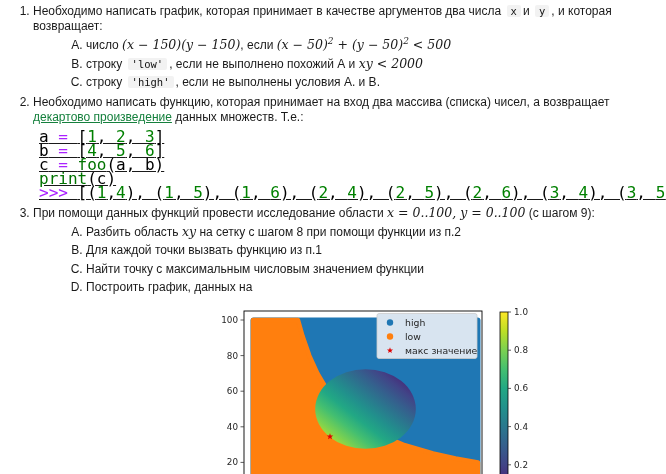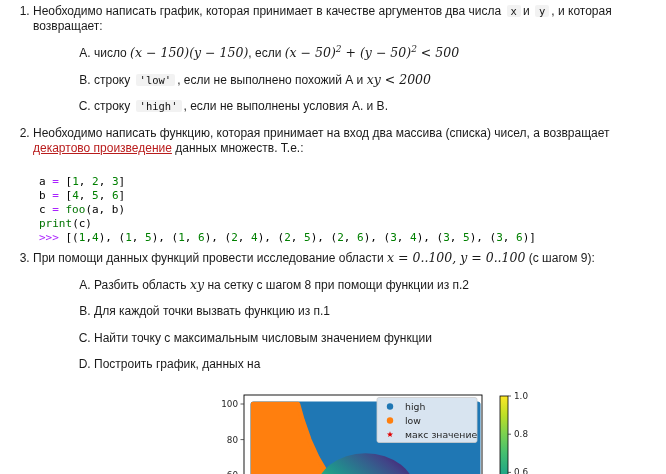--- a/index.html
+++ b/index.html
@@ -5,38 +5,38 @@
   html,body{margin:0;padding:0;background:#ffffff;}
   body{
     width:666px;height:474px;overflow:hidden;
     font-family:"Liberation Sans",sans-serif;
     font-size:12px;line-height:15px;color:#1a1a1a;
   }
   .page{padding:4px 4px 0 0;}
   ol.main{margin:0;padding:0 0 0 33px;}
   ol.main > li{margin:0 0 5px 0;}
   ol.sub{margin:1px 0 0 0;padding:0 0 0 49px;list-style-type:upper-alpha;}
-  ol.sub > li{margin:12px;line-height:14.5px;}
+  ol.sub > li{margin:4px;line-height:14.5px;}
   .mono, code.chip{
     font-family:"DejaVu Sans Mono","Liberation Mono",monospace;
   }
   code.chip{
     background:#f2f2f2;border-radius:2px;padding:0 4px;
     font-size:10.5px;color:#111;margin:0 2px;
   }
   .math{
     font-family:"DejaVu Serif","Liberation Serif",serif;
     font-style:italic;font-size:12.5px;white-space:nowrap;
   }
   .math sup{font-size:9px;line-height:0;}
-  a.doclink{color:#b91c1c;text-decoration:underline;cursor:pointer;}
+  a.doclink{color:#15803d;text-decoration:underline;cursor:pointer;}
   .codeblock{
-    margin:19px 0 4px 6px;
+    margin:5px 0 4px 6px;
     font-family:"DejaVu Sans Mono","Liberation Mono",monospace;
-    font-size:11px;line-height:14px;white-space:pre;
+    font-size:16px;line-height:14px;white-space:pre;text-decoration:underline;
   }
   .tok-n,.tok-p{color:#000000;}
   .tok-o{color:#aa22ff;}
   .tok-num{color:#008000;}
   .tok-f{color:#007300;}
   .figure{margin:2px 0 0 218px;width:340px;}
   svg text{font-family:"DejaVu Sans","Liberation Sans",sans-serif;fill:#262626;}
 </style>
 </head>
 <body>

